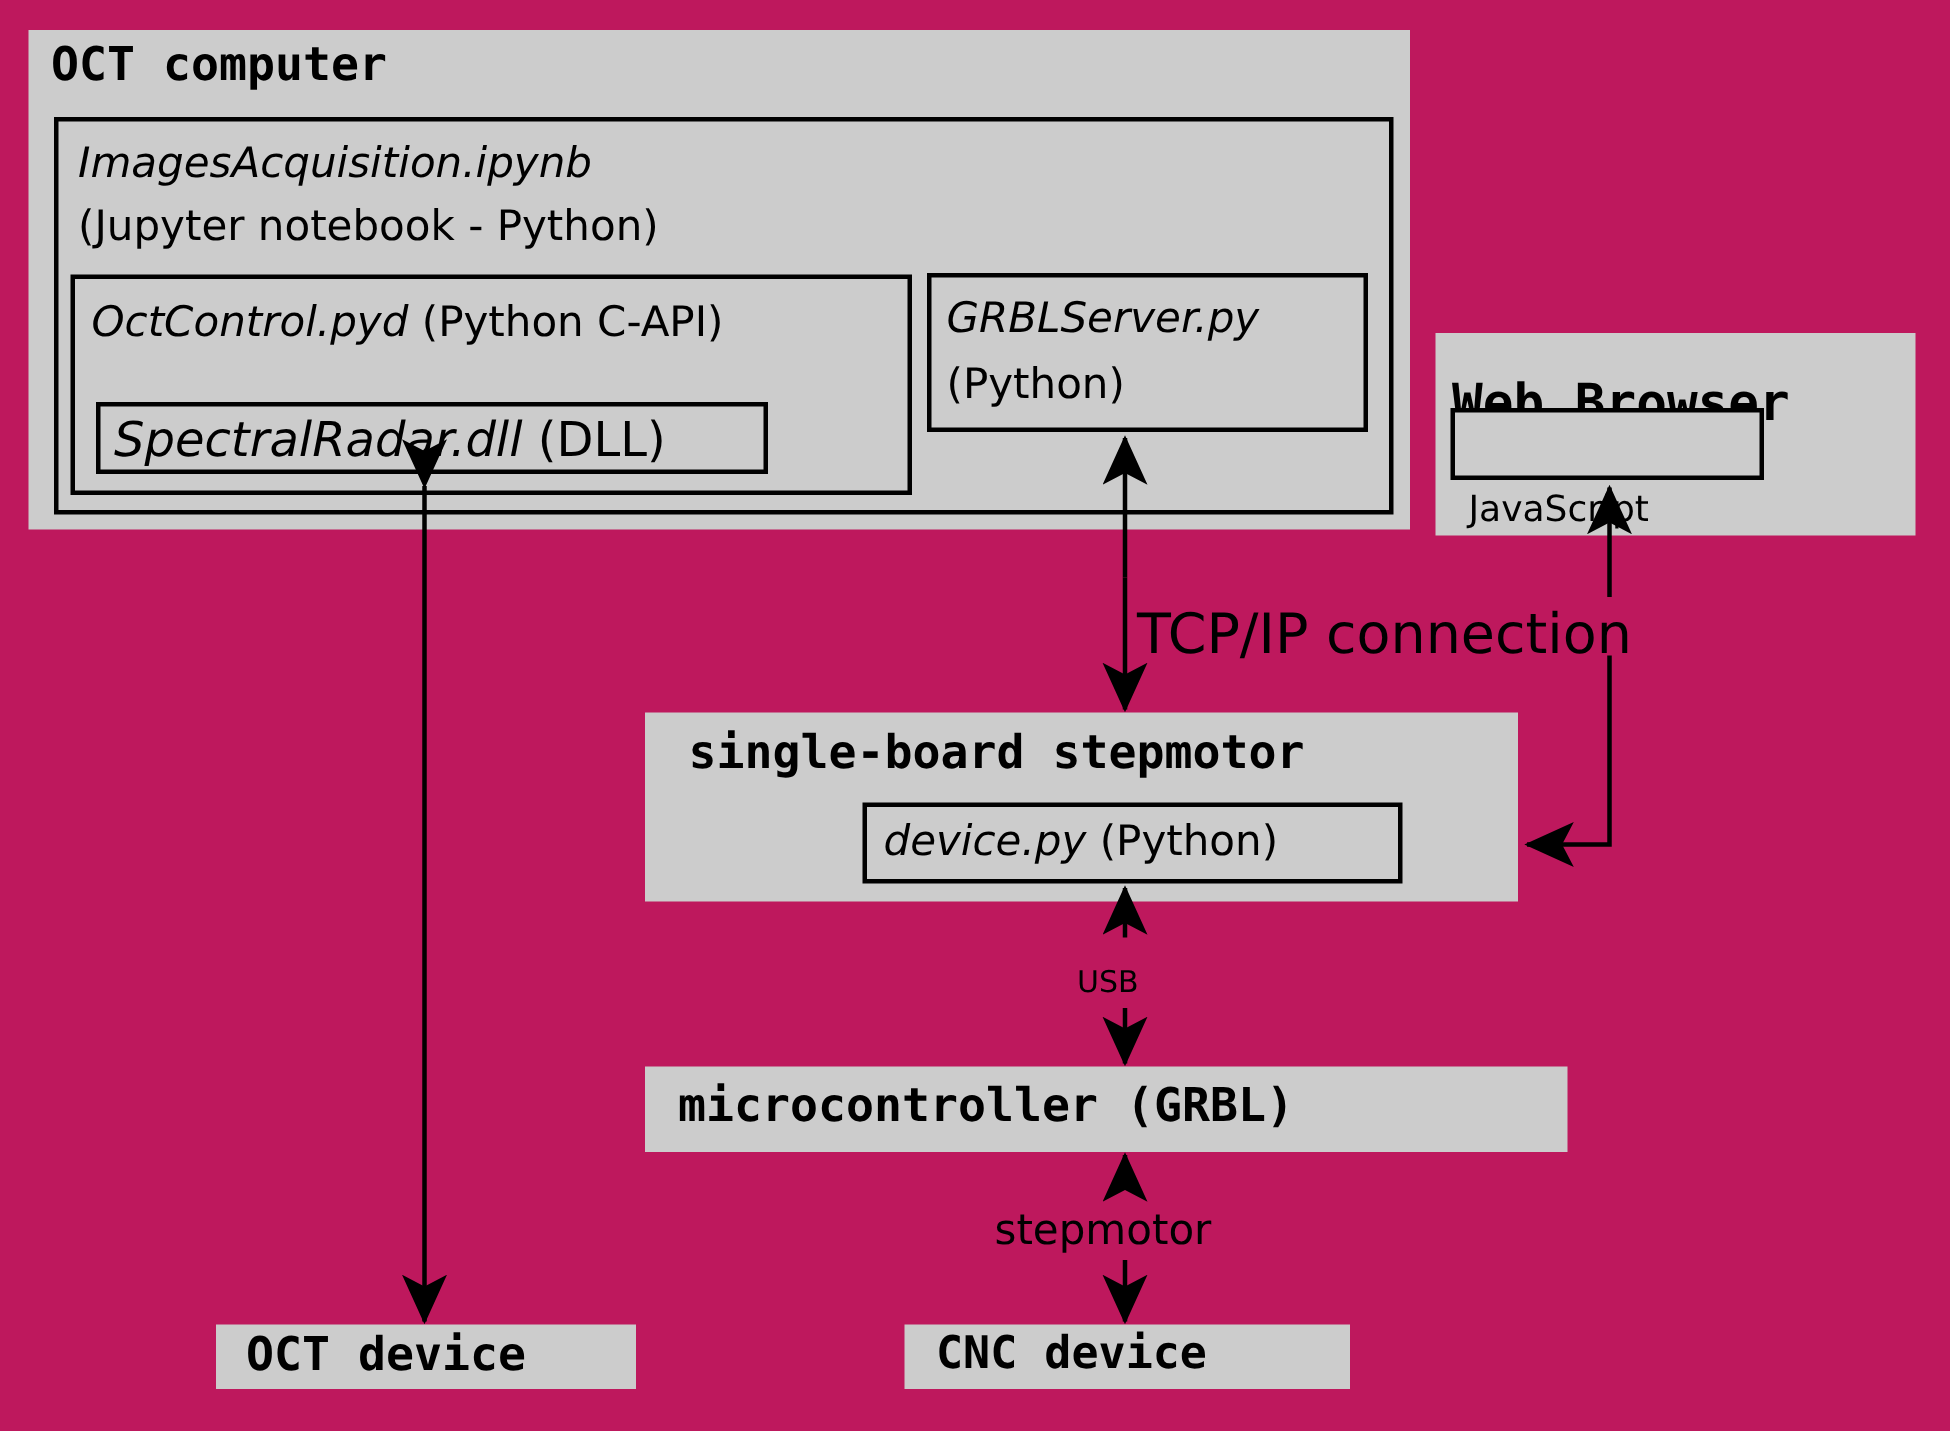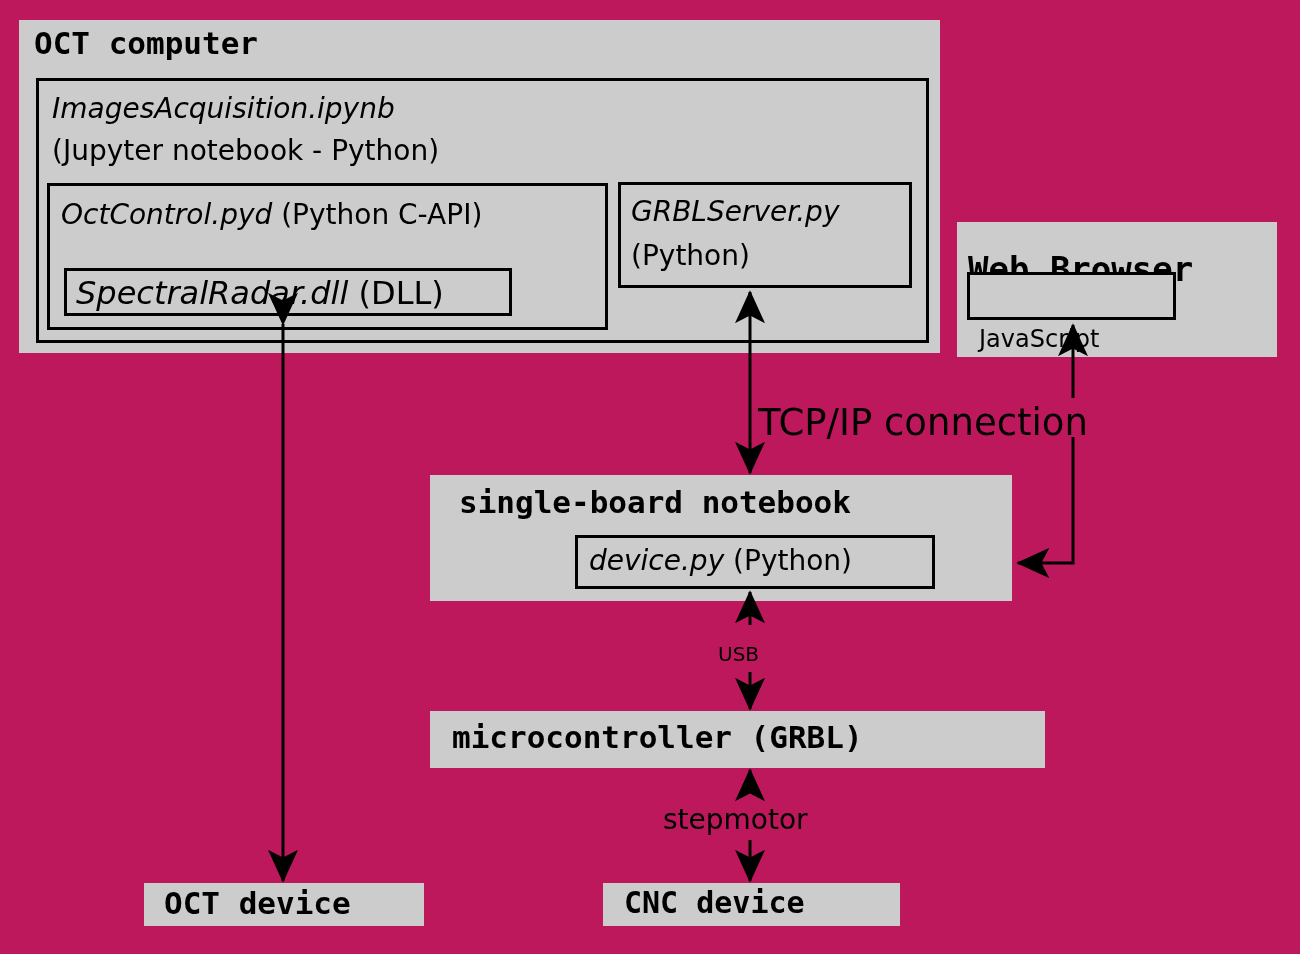--- a/index.html
+++ b/index.html
@@ -82,21 +82,21 @@
   <div class="outline-box" style="left:618px; top:182px; width:294px; height:106px;"></div>
   <div class="txt ital" style="left:631px; top:196px; font-size:28px;">GRBLServer.py</div>
   <div class="txt" style="left:631px; top:240px; font-size:28px;">(Python)</div>
 
   <div class="gray-box" style="left:957px; top:222px; width:320px; height:135px;"></div>
   <div class="mono-title" style="left:968px; top:232px; font-size:34px;margin-top:20px;">Web Browser</div>
   <div class="outline-box" style="left:967px; top:272px; width:209px; height:48px;"></div>
   <div class="txt" style="left:979px; top:280px; font-size:24px;margin-top:46px;">JavaScript</div>
 
   <div class="gray-box" style="left:430px; top:475px; width:582px; height:126px;"></div>
-  <div class="mono-title" style="left:459px; top:487px; font-size:31px;">single-board notebook</div>
+  <div class="mono-title" style="left:459px; top:487px; font-size:31px;">single-board stepmotor</div>
 
   <div class="outline-box" style="left:575px; top:535px; width:360px; height:54px;"></div>
   <div class="txt" style="left:589px; top:545px; font-size:28px;"><span class="ital">device.py</span><span> (Python)</span></div>
 
   <div class="gray-box" style="left:430px; top:711px; width:615px; height:57px;"></div>
   <div class="mono-title" style="left:452px; top:722px; font-size:31px;">microcontroller (GRBL)</div>
 
   <div class="gray-box" style="left:144px; top:883px; width:280px; height:43px;"></div>
   <div class="mono-title" style="left:164px; top:888px; font-size:31px;">OCT device</div>
 

